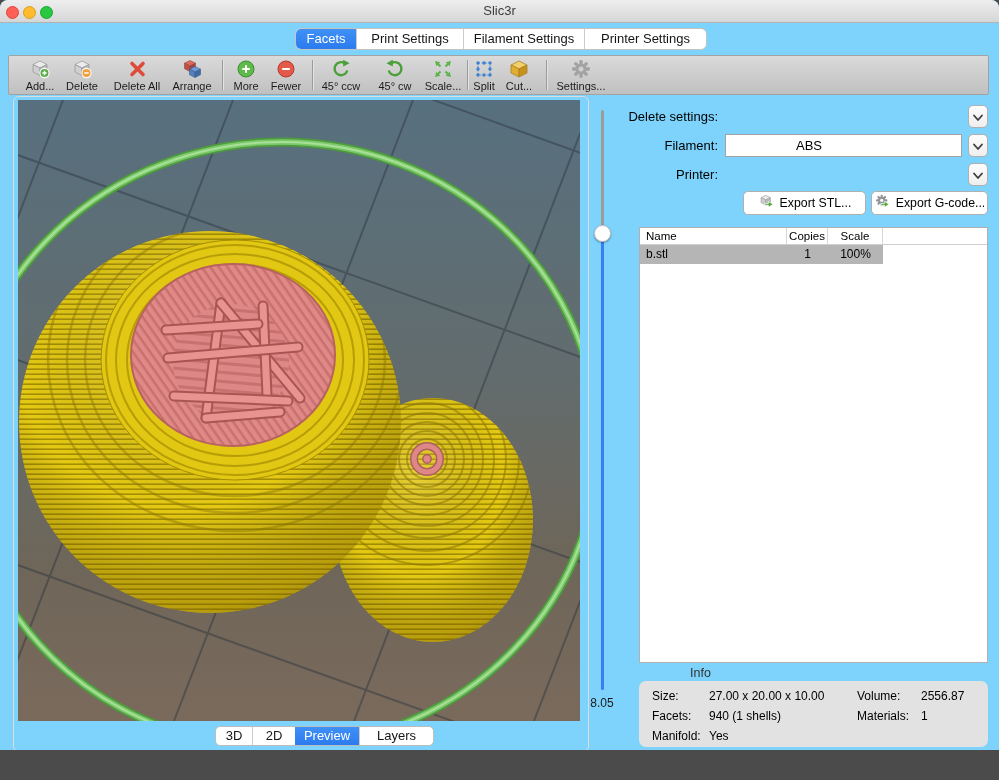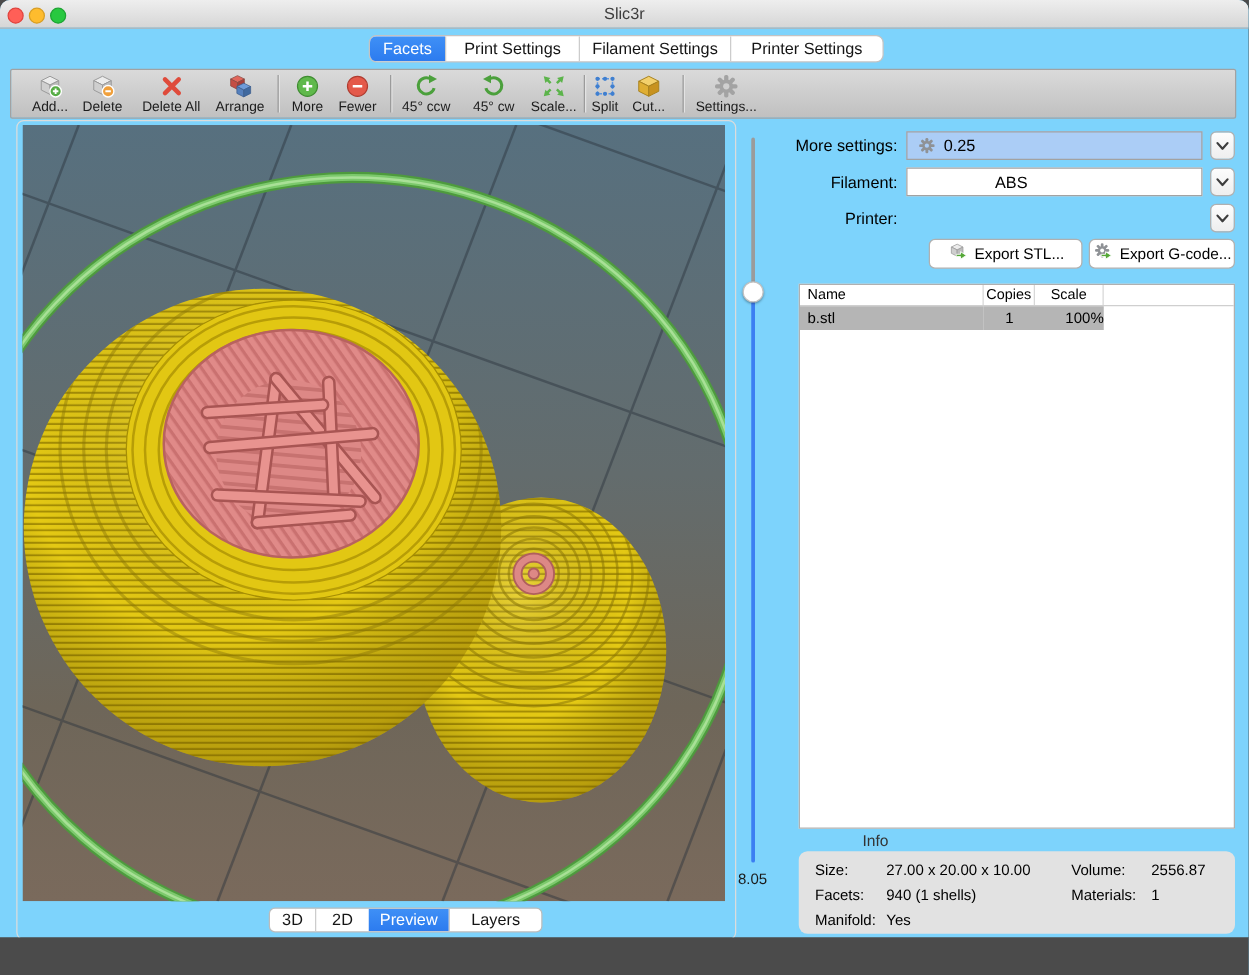--- a/index.html
+++ b/index.html
@@ -371,38 +371,21 @@
   <div class="slider-thumb"></div>
   <div class="slider-value">8.05</div>
 
   <div class="viewswitch">
     <div class="vseg vs1">3D</div>
     <div class="vseg vs2">2D</div>
     <div class="vseg vs3 sel">Preview</div>
     <div class="vseg vs4">Layers</div>
   </div>
 
-  <div class="flabel" style="top:105px">More settings:</div>
-  <div class="combo hl" style="top:105px">
-    <span class="cicon">
-      <svg width="15" height="15" viewBox="0 0 22 22">
-          <g transform="translate(11,11)">
-            <g fill="#8f9296">
-              <rect x="-1.7" y="-9" width="3.4" height="18" rx="1.4"></rect>
-              <rect x="-1.7" y="-9" width="3.4" height="18" rx="1.4" transform="rotate(45)"></rect>
-              <rect x="-1.7" y="-9" width="3.4" height="18" rx="1.4" transform="rotate(90)"></rect>
-              <rect x="-1.7" y="-9" width="3.4" height="18" rx="1.4" transform="rotate(135)"></rect>
-            </g>
-            <circle r="5.4" fill="#8f9296"></circle>
-            <circle r="2.5" fill="#abcdf6"></circle>
-          </g>
-        </svg>
-    </span>
-    <span class="ctext">0.25</span>
-  </div>
+  <div class="flabel" style="top:105px">Delete settings:</div>
   <div class="chevbtn" style="top:105px">
     <span><svg width="12" height="8" viewBox="0 0 12 8">
           <polyline points="2,1.5 6,6 10,1.5" fill="none" stroke="#3e3e3e" stroke-width="1.8" stroke-linecap="round" stroke-linejoin="round"></polyline>
         </svg></span>
   </div>
 
   <div class="flabel" style="top:134px">Filament:</div>
   <div class="combo noicon" style="top:134px">
     <span class="ctext">ABS</span>
   </div>
@@ -452,21 +435,21 @@
   <div class="listbox">
     <div class="lheader">
       <div class="lh lc-name">Name</div>
       <div class="lh lc-copies">Copies</div>
       <div class="lh lc-scale">Scale</div>
       <div class="lh lc-fill"></div>
     </div>
     <div class="lrow">
       <div class="cell lc-name" style="padding-left:6px">b.stl</div>
       <div class="cell lc-copies" style="text-align:center">1</div>
-      <div class="cell lc-scale" style="text-align:right">100%</div>
+      <div class="cell lc-scale" style="text-align:center">100%</div>
       <div class="lc-fill"></div>
     </div>
   </div>
 
   <div class="info-title">Info</div>
   <div class="infobox">
     <div class="igrid">
       <span>Size:</span>
       <span>27.00 x 20.00 x 10.00</span>
       <span>Volume:</span>

